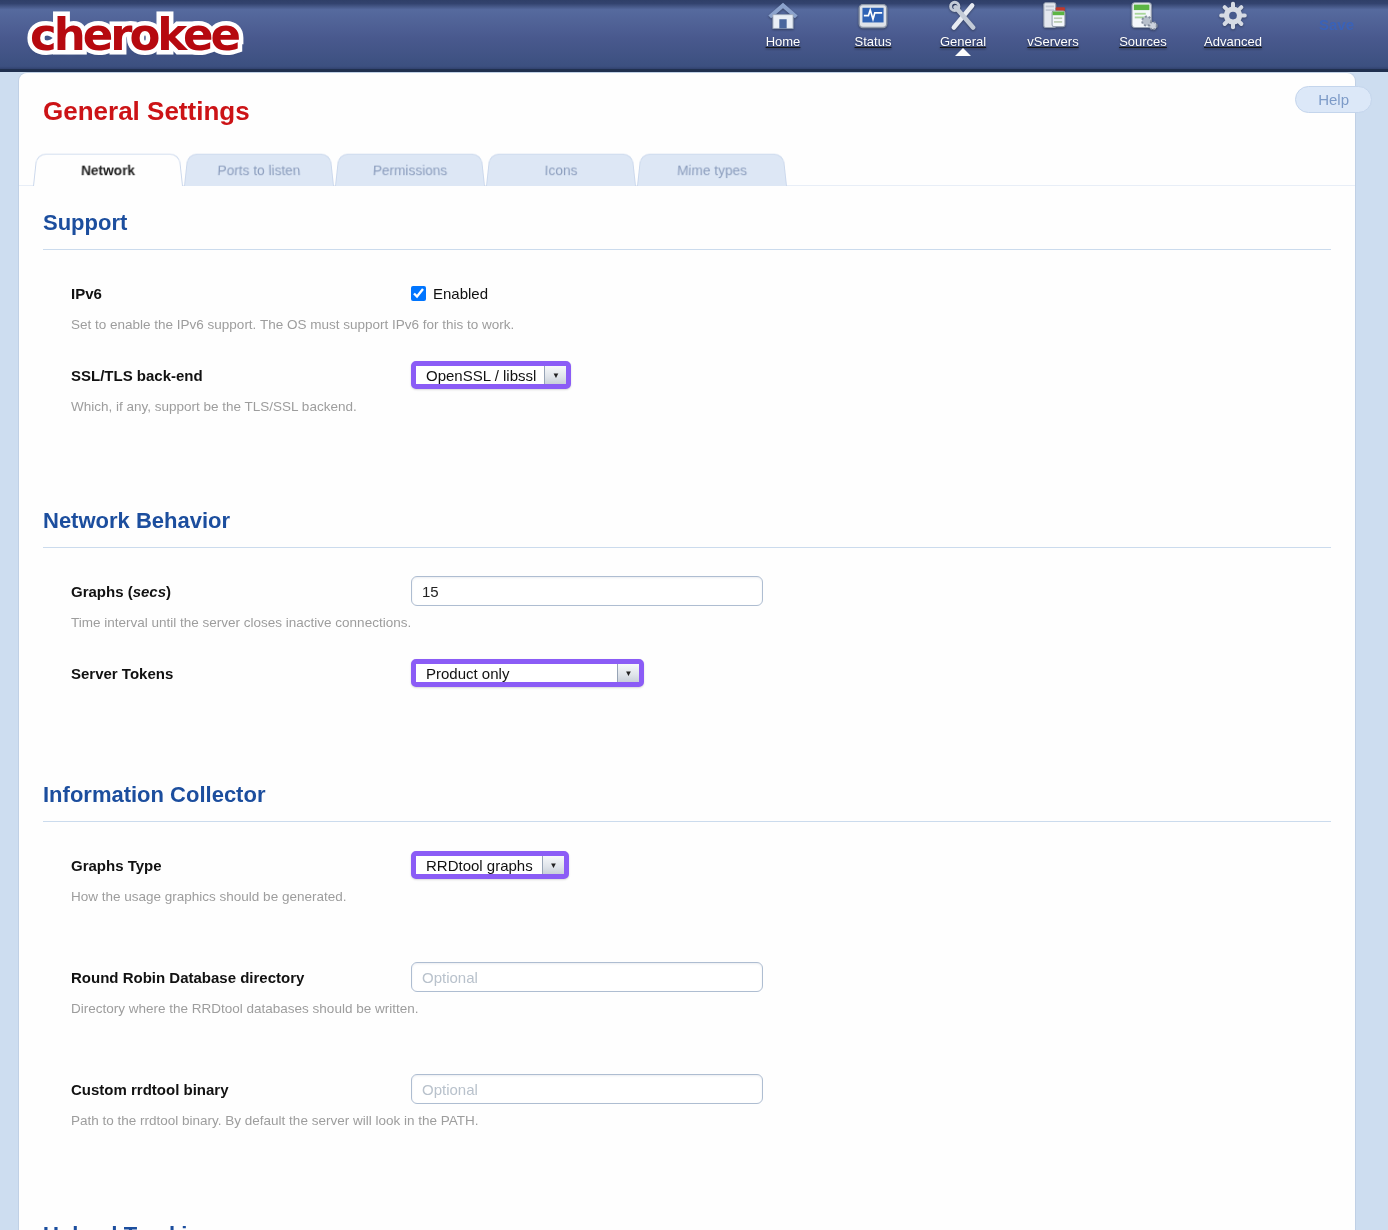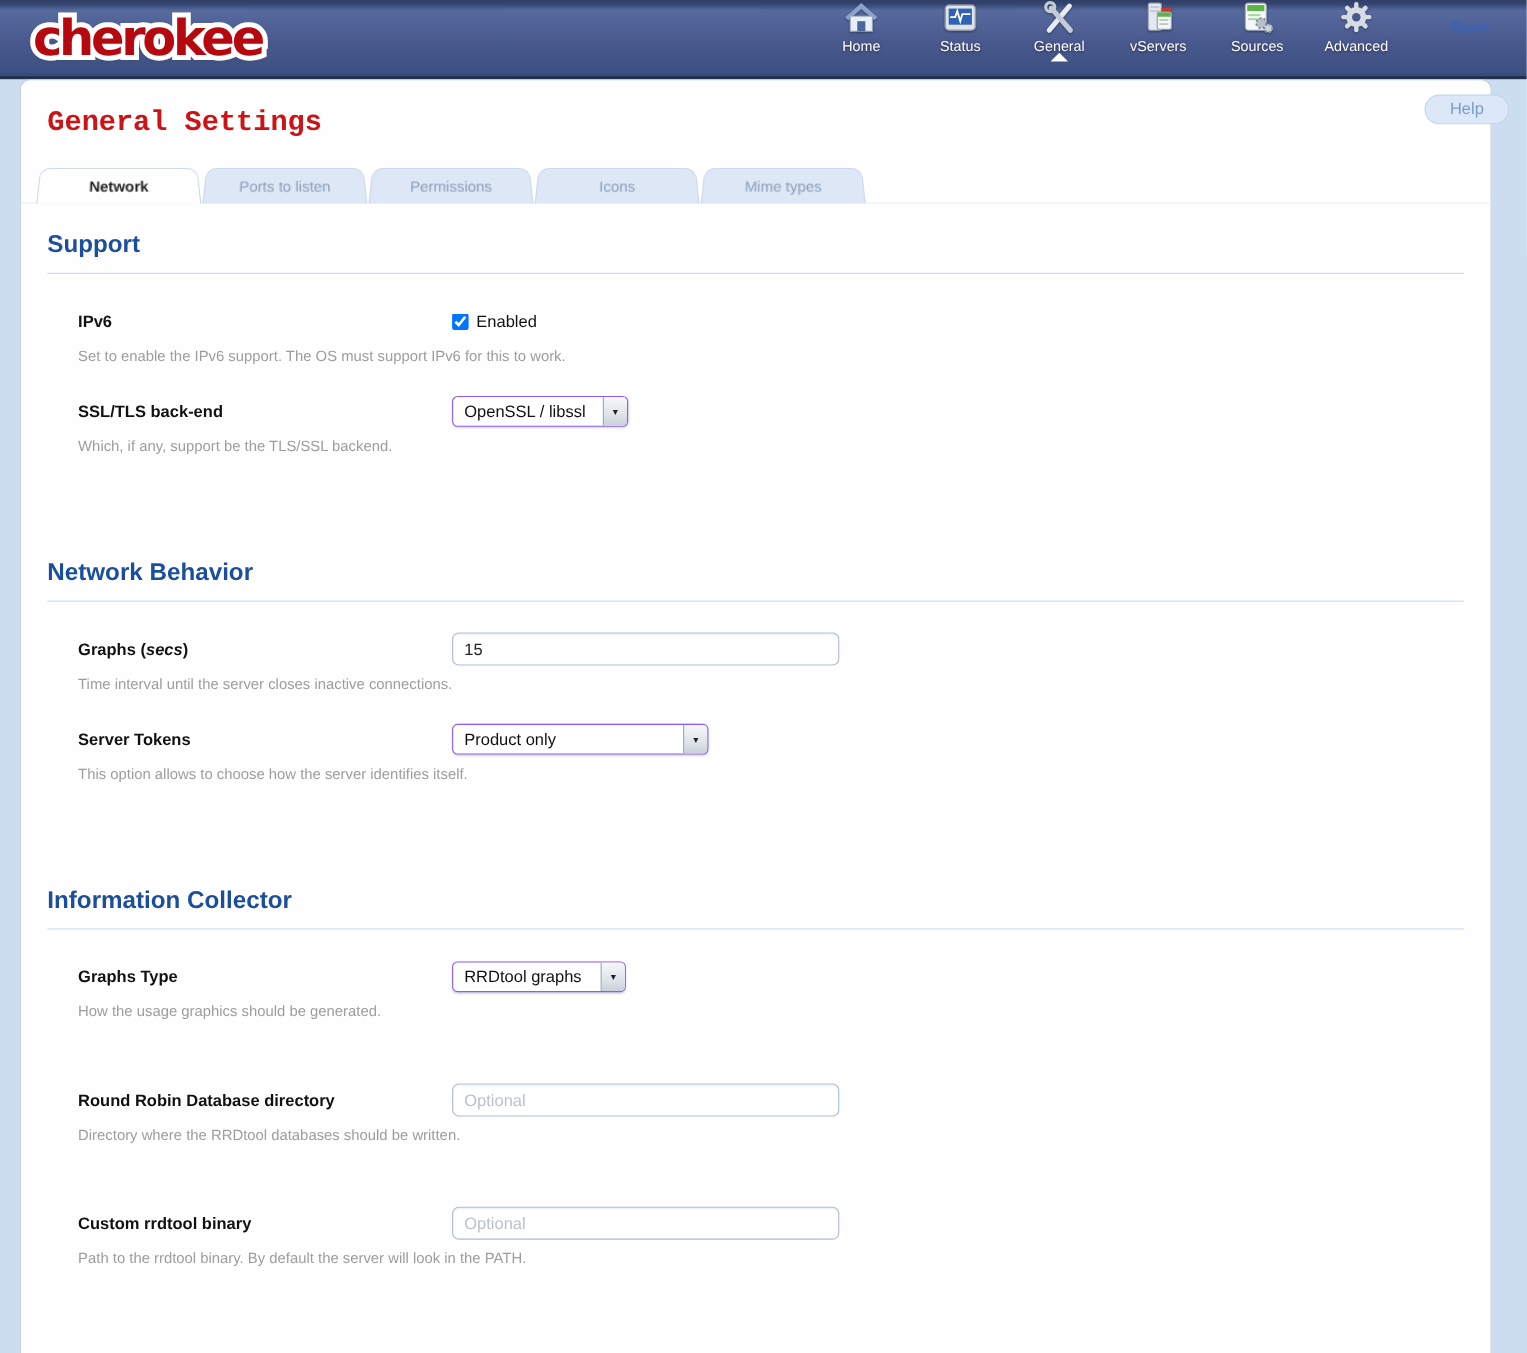--- a/index.html
+++ b/index.html
@@ -26,21 +26,21 @@
     content:attr(data-text);
     position:absolute; left:0; top:0; z-index:-1;
     -webkit-text-stroke:9px #ffffff;
     color:#fff;
     text-shadow:0 3px 4px rgba(30,45,85,.55);
   }
   .nav { position:absolute; left:738px; top:0; height:69px; display:flex; }
   .nav-item {
     position:relative; width:90px; height:53px;
     display:flex; flex-direction:column; align-items:center; justify-content:flex-end;
-    padding-bottom:4px; cursor:pointer;
+    padding-bottom:4px; cursor:pointer;text-decoration:underline;
   }
   .nav-item svg { width:36px; height:36px; margin-bottom:1px; filter:drop-shadow(0 1px 1px rgba(0,0,0,.35)); }
   .nav-label { font-size:13px; color:#fff; text-shadow:0 1px 2px rgba(0,0,0,.5); }
   .nav-item.active::after {
     content:""; position:absolute; left:50%; bottom:-3px; transform:translateX(-50%);
     width:0; height:0; border-left:8px solid transparent; border-right:8px solid transparent;
     border-bottom:8px solid #fdfdfd; z-index:4;
   }
   .save-link {
     position:absolute; right:34px; top:16px;
@@ -57,21 +57,21 @@
     border-radius:9px 9px 0 0;
   }
   .help-btn {
     position:absolute; top:13px; right:-17px; z-index:3;
     padding:4px 22px; border-radius:15px;
     background:#dce8f8; border:1px solid #c4d5ec;
     color:#7d9bc8; font-size:15px; cursor:pointer;
   }
   .page-title {
     padding:23px 24px 0 24px;
-    font-size:26px; font-weight:bold; color:#cc1316;font-family:Liberation Mono, monospace;
+    font-size:26px; font-weight:bold; color:#cc1316;
   }
 
   
   .tabs { display:flex; align-items:flex-end; margin-top:25px; padding-left:14px; border-bottom:1px solid #e8eef7; }
   .tab {
     width:150px; height:34px; margin-right:1px; margin-bottom:-1px;
     display:flex; align-items:center; justify-content:center;
     background:#dde7f5; border:1px solid #cbd8ec; border-bottom:none;
     border-radius:10px 10px 0 0;
     transform:perspective(36px) rotateX(3deg); transform-origin:50% 100%;
@@ -101,21 +101,21 @@
   .text-input {
     width:352px; height:30px; padding:0 10px;
     border:1px solid #aebdd1; border-radius:6px;
     font-family:"Liberation Sans", sans-serif; font-size:15px; color:#222;
     box-shadow:inset 0 1px 2px rgba(90,110,140,.12);
   }
   .text-input::placeholder { color:#b9c2cc; }
 
   .select {
     display:flex; align-items:center; height:28px;
-    background:#fff; border:1px solid #8b5cf6; border-radius:5px;
+    background:#fff; border:5px solid #8b5cf6; border-radius:5px;
     box-shadow:0 1px 2px rgba(0,0,0,.15); cursor:pointer; overflow:hidden;
   }
   .sel-text { flex:1; padding:0 8px 0 10px; font-size:15px; color:#111; white-space:nowrap; }
   .sel-btn {
     align-self:stretch; width:22px; flex:0 0 22px;
     border-left:1px solid #97a4b6;
     background:linear-gradient(#f6f8fa 0%,#dfe4ea 60%,#c9d0d9 100%);
     display:flex; align-items:center; justify-content:center;
     font-size:8px; color:#222;
   }
@@ -243,21 +243,20 @@
     </div>
 
     <div class="row">
       <div class="row-main">
         <div class="f-label">Server Tokens</div>
         <div class="select w233">
           <span class="sel-text">Product only</span>
           <span class="sel-btn">▼</span>
         </div>
       </div>
-      <div class="f-desc">This option allows to choose how the server identifies itself.</div>
     </div>
 
     <div class="section-title mt-lg">Information Collector</div>
 
     <div class="row">
       <div class="row-main">
         <div class="f-label">Graphs Type</div>
         <div class="select w158">
           <span class="sel-text">RRDtool graphs</span>
           <span class="sel-btn">▼</span>

